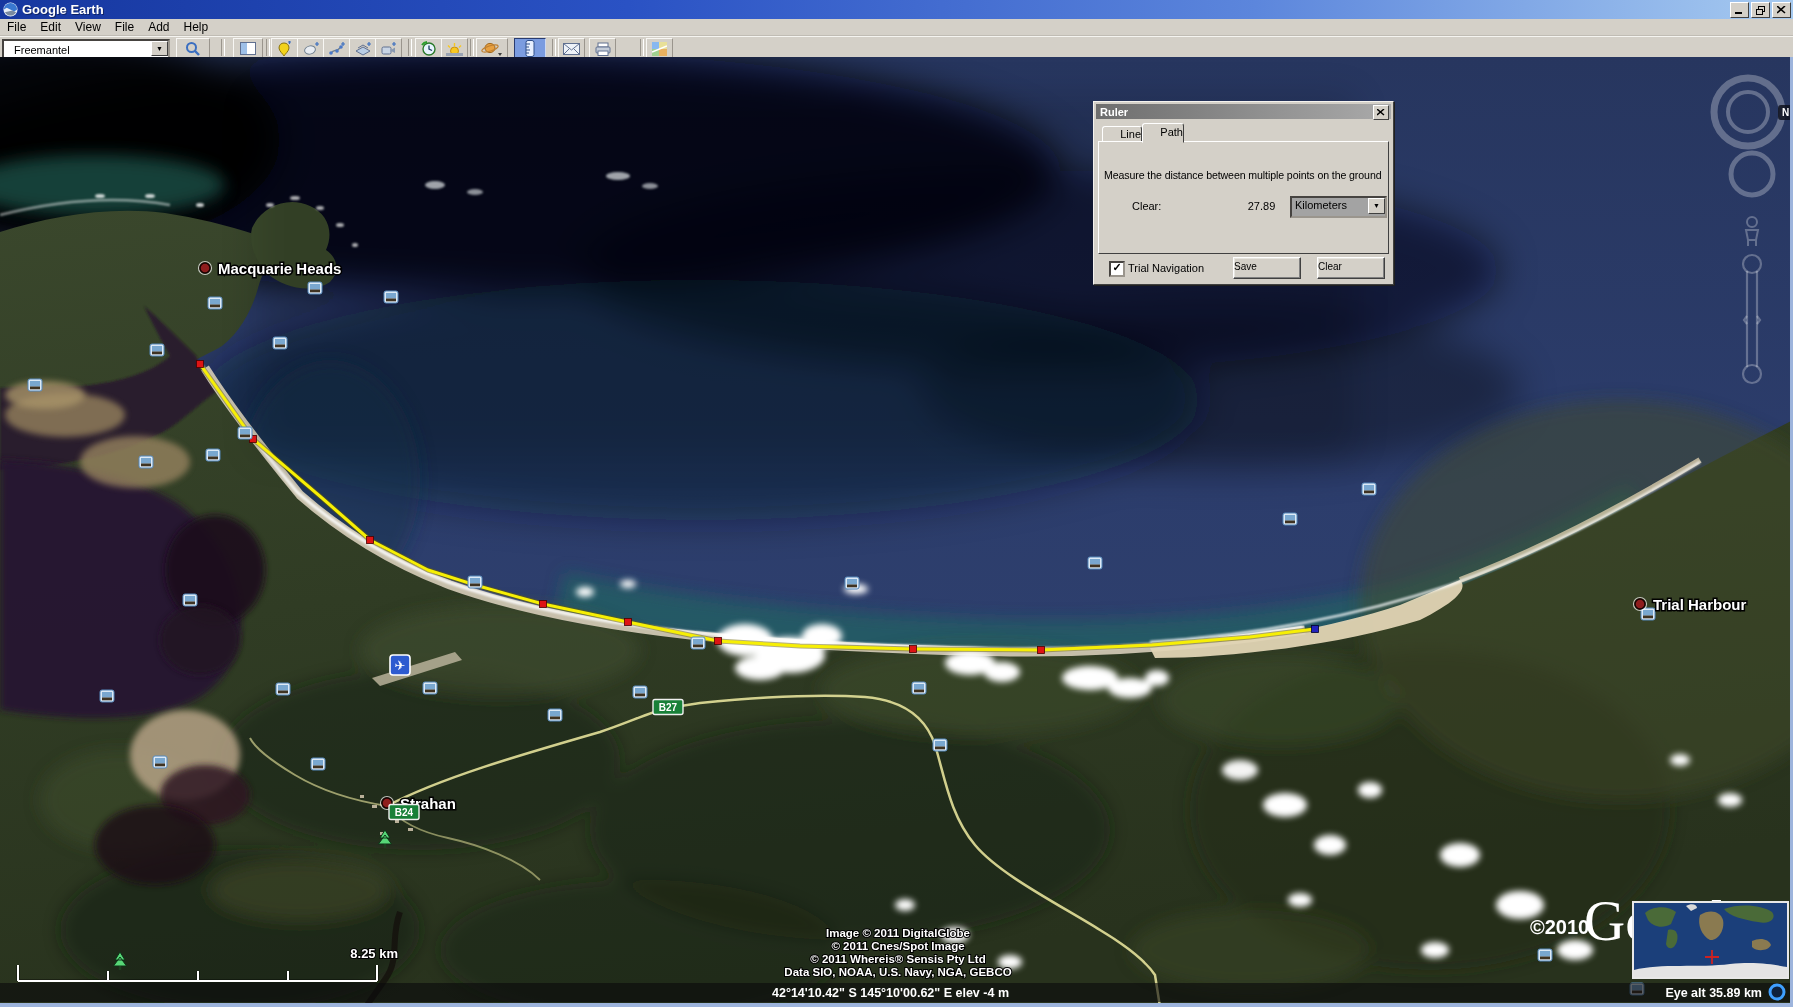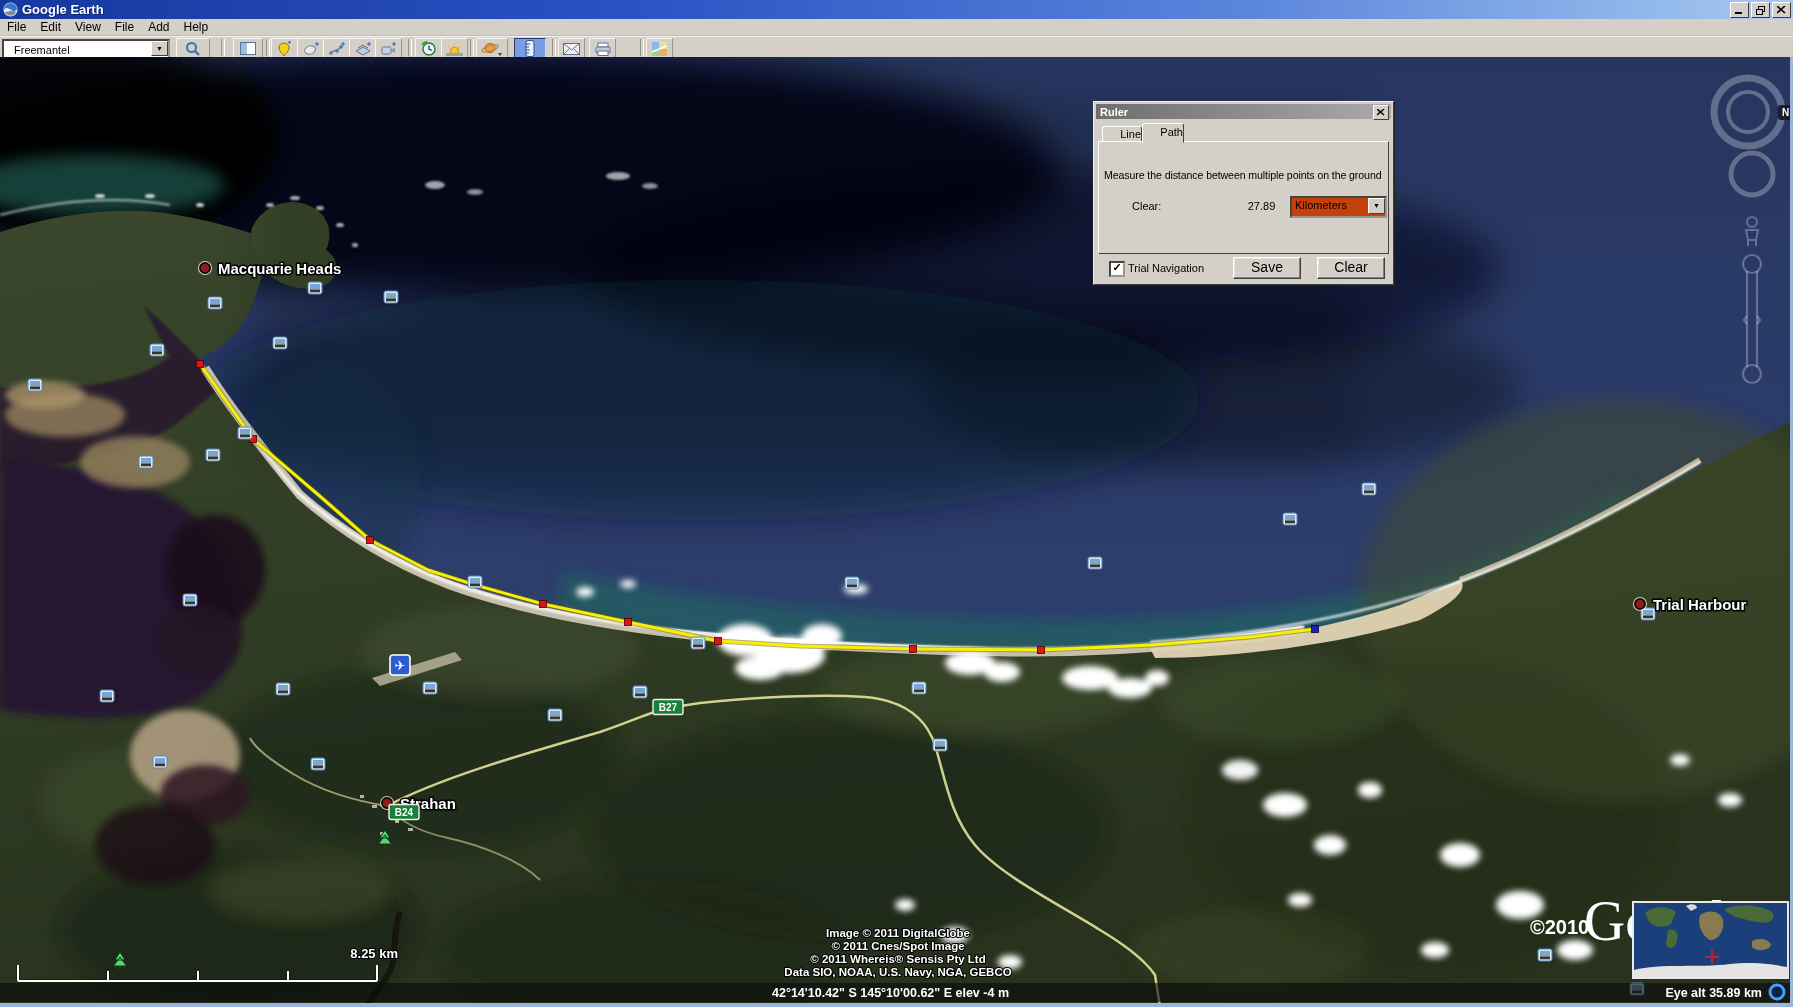--- a/index.html
+++ b/index.html
@@ -62,31 +62,31 @@
     border:1px solid;border-color:#fff #404040 #404040 #fff;display:flex;align-items:center;justify-content:center;}
   .tab{position:absolute;background:#d4d0c8;border:1px solid;border-color:#fff #404040 transparent #fff;
     border-top-left-radius:3px;border-top-right-radius:3px;text-align:right;}
   .tab.inactive{left:8px;top:24px;width:38px;height:14px;line-height:14px;}
   .tab.active{left:48px;top:21px;width:40px;height:18px;line-height:17px;z-index:2;}
   .dlg-panel{position:absolute;left:4px;top:39px;width:289px;height:111px;background:#d4d0c8;
     border:1px solid;border-color:#fff #404040 #404040 #fff;}
   .dlg-desc{position:absolute;left:5px;top:5px;width:280px;font-size:10.6px;letter-spacing:-0.1px;margin-top:22px;}
   .len-label{position:absolute;left:33px;top:58px;}
   .len-value{position:absolute;left:140px;top:58px;width:45px;text-align:center;}
-  .unit-combo{position:absolute;left:191px;top:54px;width:93px;height:18px;background:#c2410c;
+  .unit-combo{position:absolute;left:191px;top:54px;width:93px;height:18px;background:#a3a3a3;
     border:2px inset #9a958d;}
   .unit-combo .utxt{position:absolute;left:3px;top:1px;}
   .unit-btn{position:absolute;right:0;top:0;width:15px;height:14px;background:#d4d0c8;
     border:1px solid;border-color:#fff #404040 #404040 #fff;font-size:7px;text-align:center;line-height:13px;}
   .cbox{position:absolute;left:15px;top:159px;width:12px;height:12px;background:#fff;
     border:2px inset #9a958d;font-size:11px;line-height:9px;font-weight:bold;text-align:center;}
   .cb-label{position:absolute;left:34px;top:160px;}
   .dlg-btn{position:absolute;top:155px;width:66px;height:20px;background:#d4d0c8;
     border:1px solid;border-color:#fff #404040 #404040 #fff;box-shadow:inset -1px -1px 0 #808080,inset 1px 1px 0 #e8e6e0;
-    font-size:14px;font-family:"Liberation Sans",sans-serif;text-align:center;line-height:18px;}
+    font-size:10px;font-family:"Liberation Sans",sans-serif;text-align:left;line-height:18px;}
   .btn-save{left:139px;} .btn-clear{left:223px;}
 </style>
 </head>
 <body>
 
 <div class="win">
 
   <div class="titlebar">
     <svg class="ge-logo" viewBox="0 0 16 16">
       <circle cx="8" cy="8" r="7.5" fill="#e8eef8"></circle>

